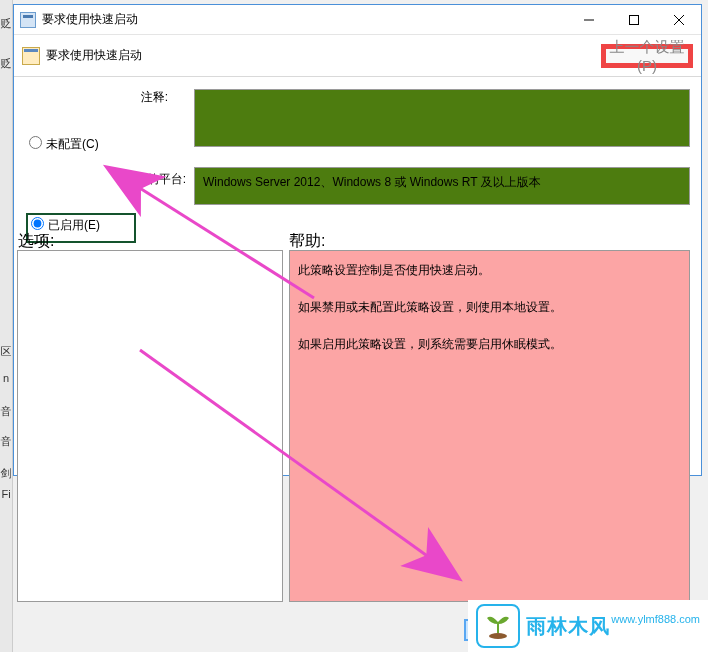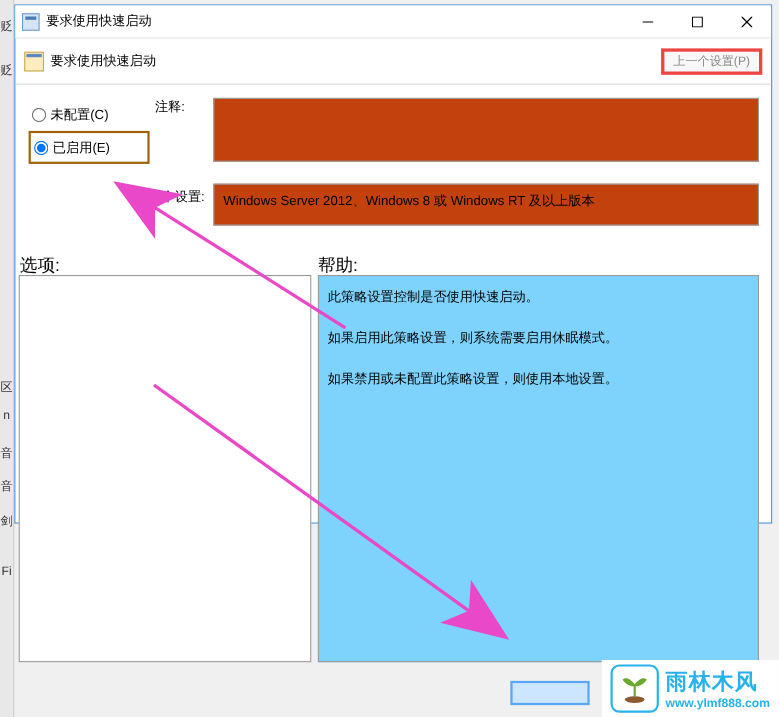--- a/index.html
+++ b/index.html
@@ -83,81 +83,82 @@
     }
     .toolbar-icon::before {
       content: "";
       position: absolute; left: 1px; right: 1px; top: 1px; height: 3px;
       background: #5b88bf;
     }
     .toolbar-title { flex: 1; font-size: 12px; }
     .nav-btn {
       width: 92px; height: 24px;
       background: #f8f8f8;
-      border: 3px solid #ef4444;
+      border: 5px solid #ef4444;
       color: #888;
-      font-size: 11px;
+      font-size: 15px;
       display: inline-flex;
       align-items: center;
       justify-content: center;
     }
     .content {
       position: relative;
       height: calc(100% - 72px);
       padding: 10px 12px;
     }
     .radio-group {
       position: absolute;
       left: 12px;
       top: 12px;
       width: 110px;
     }
     .radio-item {
       display: flex;
-      align-items: center;
+      align-items: flex-start;
       height: 30px;
       gap: 4px;
       padding: 0 3px;
+      margin-top: 47px;
     }
     .radio-item input { margin: 0; }
     .highlighted {
-      border: 2px solid #a16207;
+      border: 2px solid #14532d;
       padding: 2px 3px;
     }
     .label-col {
       position: absolute;
       left: 108px;
       width: 65px;
       text-align: center;
       font-size: 12px;
     }
     .textbox {
       position: absolute;
       border: 1px solid #9a9a9a;
-      background: #c2410c;
+      background: #4d7c0f;
     }
     .comment-box { left: 180px; top: 12px; width: 496px; height: 58px; }
     .platform-box { left: 180px; top: 90px; width: 496px; height: 38px; padding: 6px 8px; font-size: 12px; }
     .section-label {
       position: absolute;
       font-size: 16px;
     }
     .options-box {
       position: absolute;
       left: 3px; top: 173px;
       width: 266px; height: 352px;
       border: 1px solid #9a9a9a;
       background: #fff;
     }
     .help-box {
       position: absolute;
       left: 275px; top: 173px;
       width: 401px; height: 352px;
       border: 1px solid #9a9a9a;
-      background: #7dd3fc;
+      background: #fca5a5;
       padding: 10px 8px;
       font-size: 12px;
       line-height: 1.6;
     }
     .help-box p { margin-bottom: 18px; }
     .btn-bottom {
       position: absolute;
       left: 450px; top: 542px;
       width: 72px; height: 22px;
       background: #cce6ff;
@@ -182,36 +183,36 @@
     .logo-icon {
       width: 44px;
       height: 44px;
       border: 2px solid #26b3eb;
       border-radius: 8px;
       position: relative;
       display: flex;
       align-items: center;
       justify-content: center;
     }
-    .logo-text { display: flex; flex-direction: column; gap: 1px; }
+    .logo-text { display: flex; flex-direction: row; gap: 1px; }
     .logo-cn { color: #26b3eb; font-size: 20px; font-weight: bold; letter-spacing: 1px; }
-    .logo-url { color: #26b3eb; font-size: 11px; font-weight: bold; }
+    .logo-url { color: #26b3eb; font-size: 11px; font-weight: normal; }
   </style>
 </head>
 <body>
 
 <div class="left-strip">
   <div class="char" style="top:16px">贬</div>
   <div class="char" style="top:56px">贬</div>
   <div class="char" style="top:344px">区</div>
   <div class="char" style="top:372px">n</div>
   <div class="char" style="top:404px">音</div>
   <div class="char" style="top:434px">音</div>
   <div class="char" style="top:466px">剑</div>
-  <div class="char" style="top:514px">Fi</div>
+  <div class="char" style="top:488px">Fi</div>
 </div>
 
 <div class="window">
   <div class="titlebar">
     <div class="titlebar-icon"></div>
     <div class="titlebar-title">要求使用快速启动</div>
     <div class="win-controls">
       <div class="win-btn">
         <svg width="10" height="10">
             <line x1="0" y1="5" x2="10" y2="5" stroke="#000" stroke-width="1"></line>
@@ -246,34 +247,34 @@
       </label>
       <label class="radio-item highlighted">
         <input type="radio" name="state" checked="" style="">
         <span>已启用(E)</span>
       </label>
     </div>
 
     <div class="label-col" style="top:12px">注释:</div>
     <div class="textbox comment-box"></div>
 
-    <div class="label-col" style="top:94px">上一个设置:</div>
+    <div class="label-col" style="top:94px">支持的平台:</div>
     <div class="textbox platform-box">
       <span>Windows Server 2012、Windows 8 或 Windows RT 及以上版本</span>
     </div>
 
     <div class="section-label" style="left:4px; top:154px">选项:</div>
     <div class="section-label" style="left:275px; top:154px">帮助:</div>
 
     <div class="options-box"></div>
 
     <div class="help-box">
       <p>此策略设置控制是否使用快速启动。</p>
+      <p>如果禁用或未配置此策略设置，则使用本地设置。</p>
       <p>如果启用此策略设置，则系统需要启用休眠模式。</p>
-      <p>如果禁用或未配置此策略设置，则使用本地设置。</p>
     </div>
 
     <div class="btn-bottom"></div>
 
   </div>
 </div>
 
 <svg class="arrow-svg" style="left:0;top:0;width:708px;height:652px">
   <defs>
     <marker id="ah" markerWidth="20" markerHeight="16" refX="18" refY="8" orient="auto">

